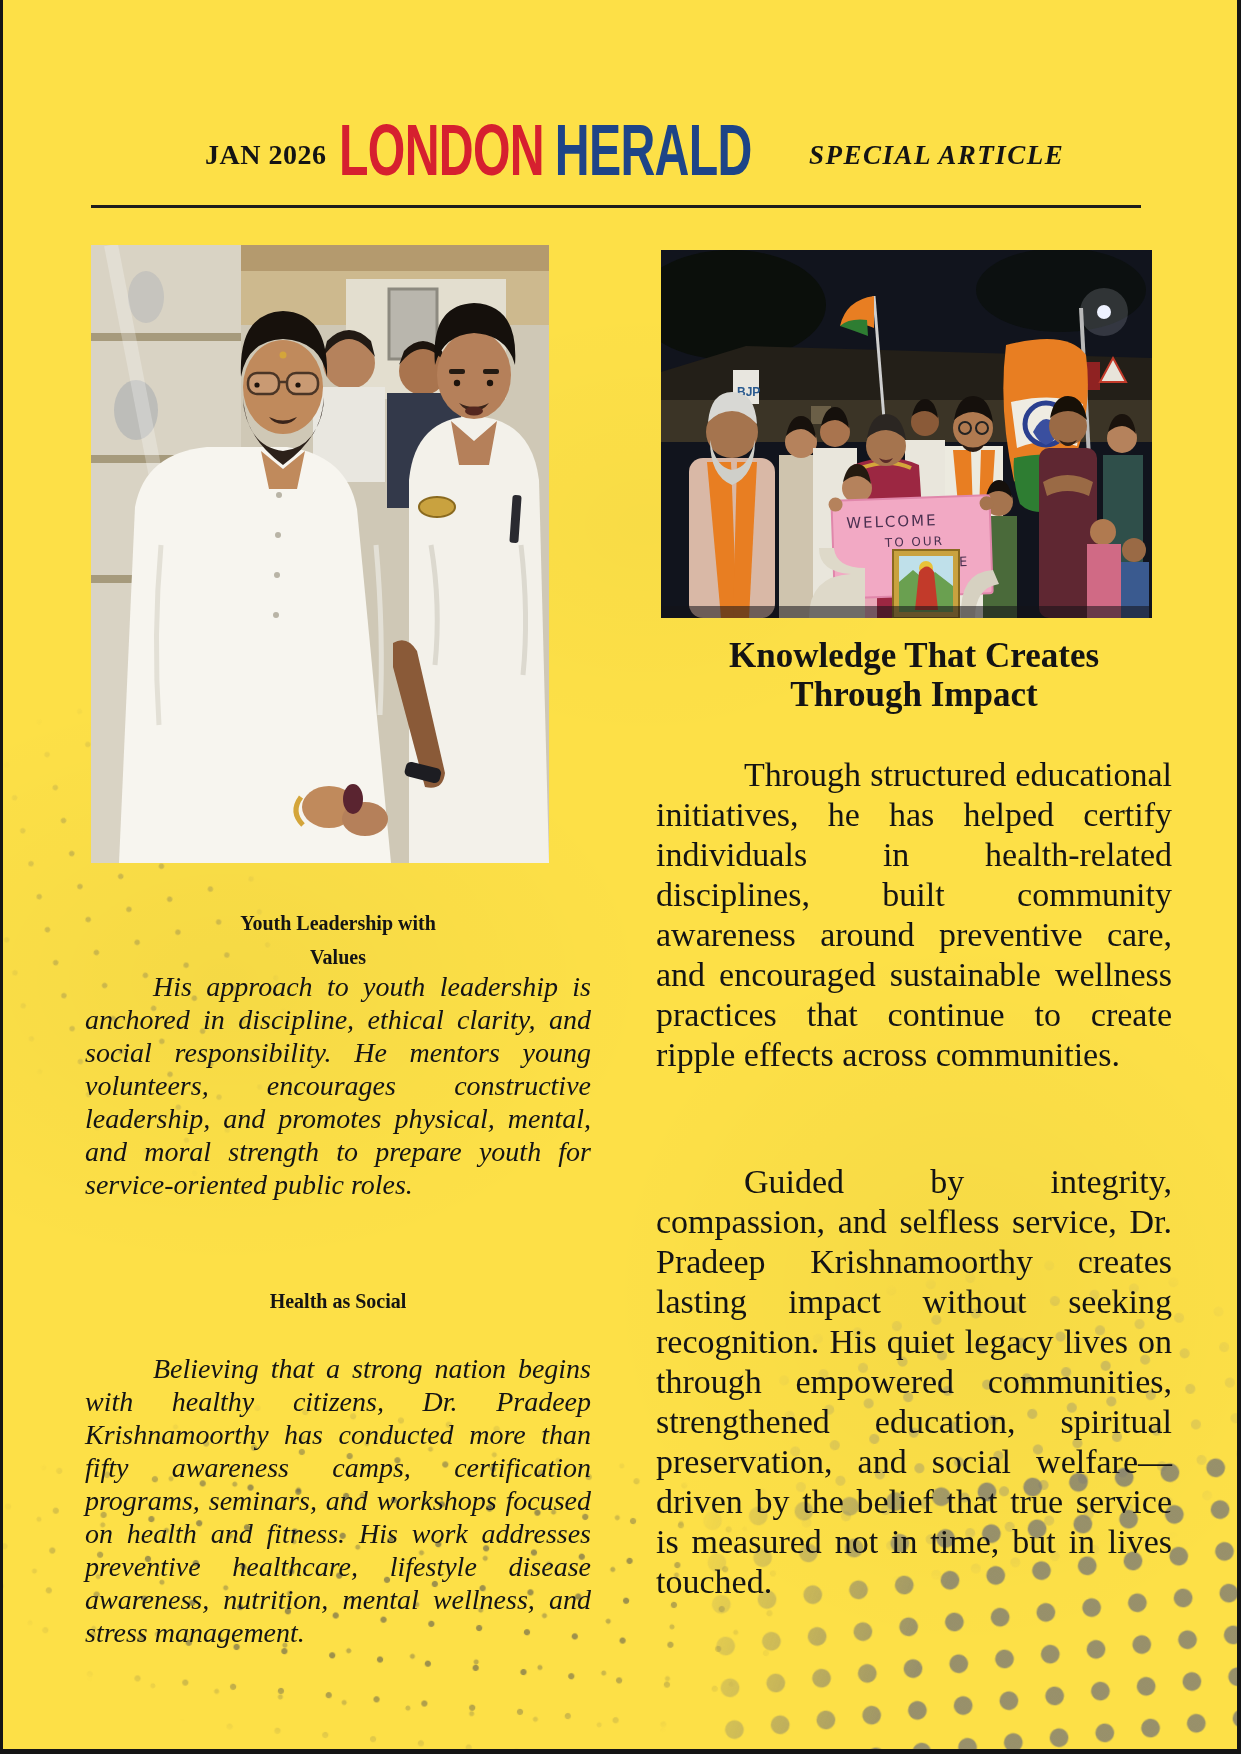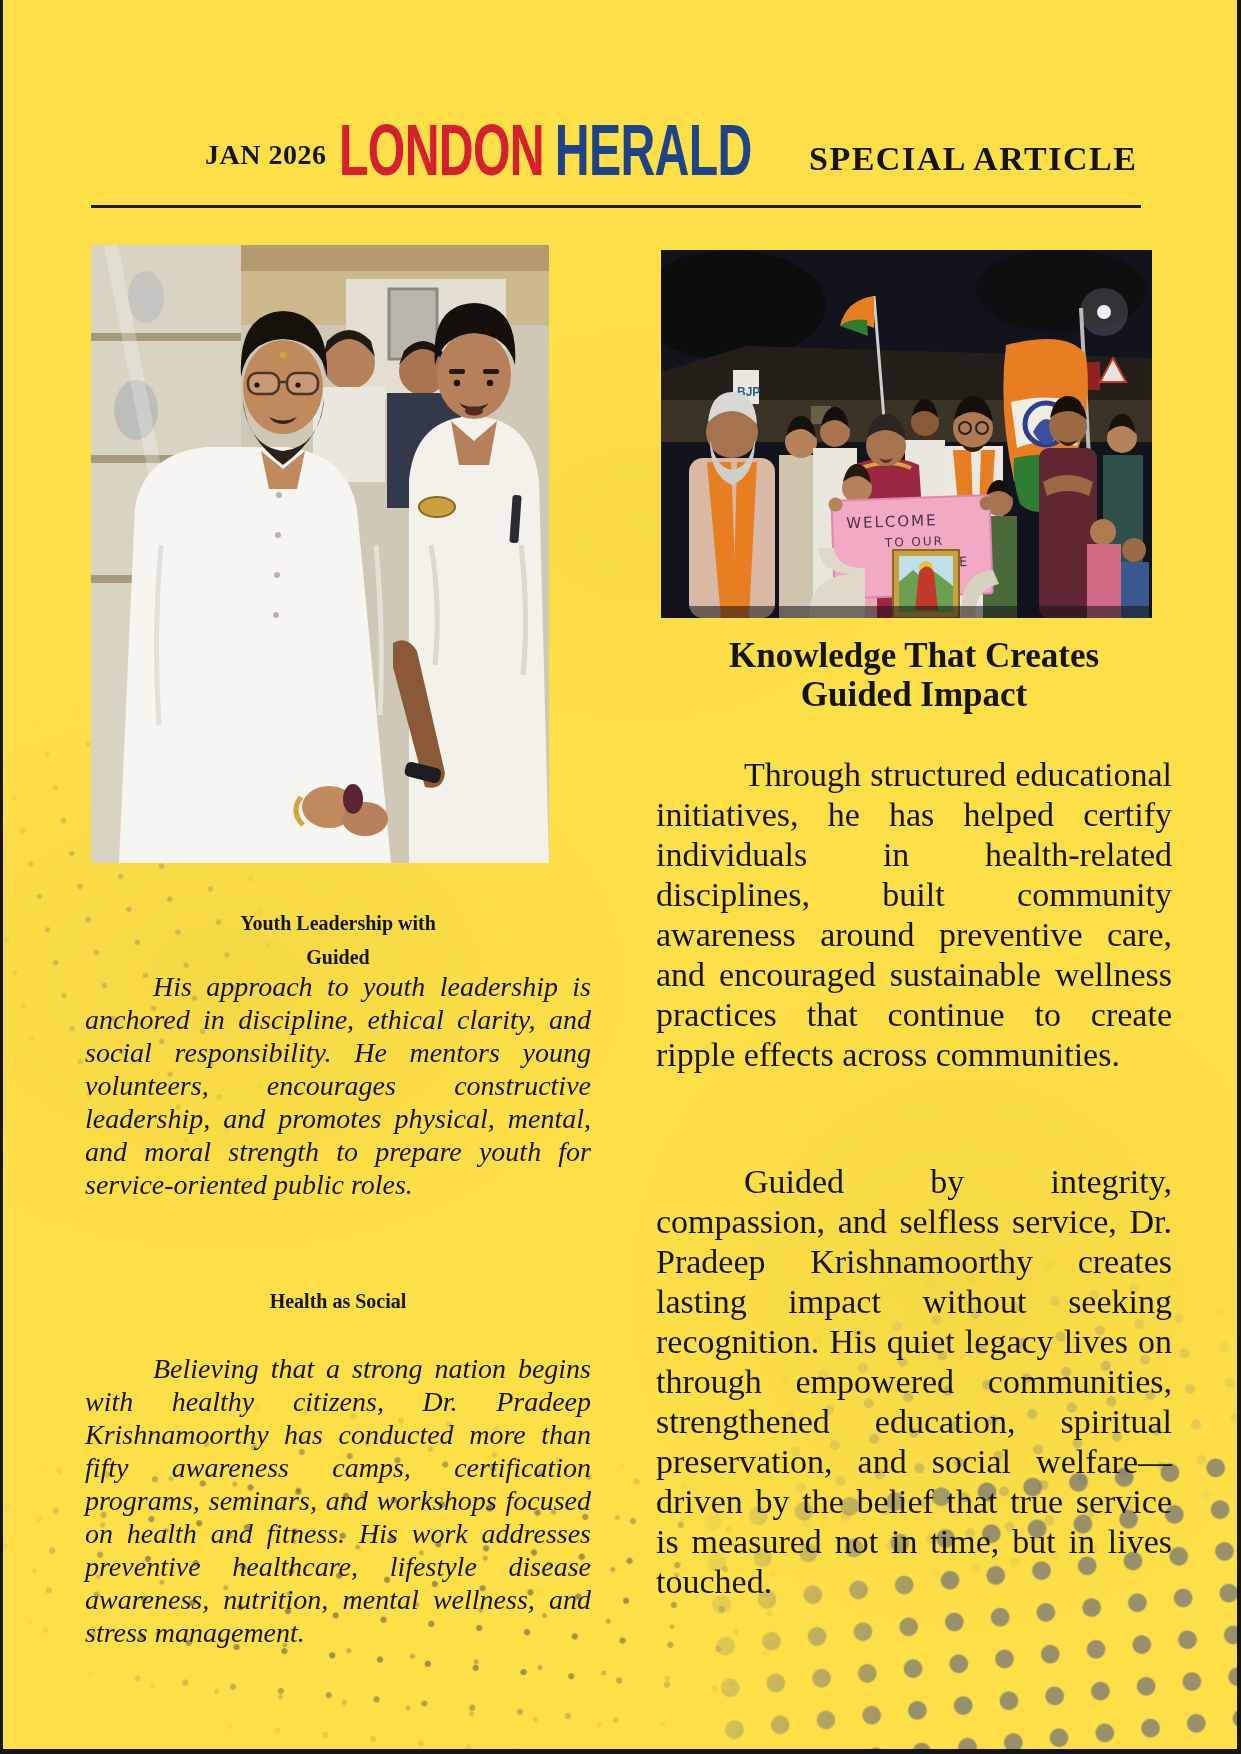--- a/index.html
+++ b/index.html
@@ -15,21 +15,21 @@
       radial-gradient(520px 520px at 78% 74%, rgba(0,0,0,0.03), transparent 70%),
       radial-gradient(420px 320px at 52% 30%, rgba(0,0,0,0.02), transparent 70%);
   }
   
   .issue-date{position:absolute;left:202px;top:141px;font-weight:bold;font-size:28px;line-height:1;letter-spacing:0.5px;}
   .masthead{position:absolute;left:336px;top:114px;font-family:"Liberation Sans",sans-serif;
     font-weight:bold;font-size:72px;line-height:1;white-space:nowrap;letter-spacing:-1px;
     transform:scaleX(0.67);transform-origin:left top;}
   .masthead .m1{color:#d6202f;}
   .masthead .m2{color:#1e4487;margin-left:16px;}
-  .section-label{position:absolute;left:806px;top:142px;font-weight:bold;font-size:34px;line-height:1;letter-spacing:1.5px;}
+  .section-label{position:absolute;left:806px;top:142px;font-weight:bold;font-size:27px;line-height:1;letter-spacing:1.5px;font-style:italic;}
   .rule{position:absolute;left:88px;top:205px;width:1050px;height:3px;background:#1d1d1d;}
   
   .photo{position:absolute;z-index:2;overflow:hidden;}
   .photo-left{left:88px;top:245px;width:458px;height:618px;}
   .photo-right{left:658px;top:250px;width:491px;height:460px;}
   .photo svg{display:block;}
   
   .colblock{position:absolute;z-index:3;}
   .heading{font-weight:bold;text-align:center;}
   .lh{left:82px;width:506px;font-size:20px;line-height:34px;}
@@ -266,35 +266,35 @@
       <g>
         <path d="M148 368 q0 -42 42 -44 q-32 -2 -32 -26 l15 0 q2 20 31 20 l0 50 z" fill="#ded9c9"></path>
         <path d="M300 368 q-2 -46 32 -48 l6 14 q-24 4 -24 34 z" fill="#d6d1c1"></path>
       </g>
       <rect y="356" width="491" height="12" fill="#141218" opacity="0.55"></rect>
     </svg>
   </div>
 
   <div class="colblock heading lh lh1">
     <div>Youth Leadership with</div>
-    <div>Guided</div>
+    <div>Values</div>
   </div>
   <div class="colblock lp lp1">
     <div class="para">His approach to youth leadership is anchored in discipline, ethical clarity, and social responsibility. He mentors young volunteers, encourages constructive leadership, and promotes physical, mental, and moral strength to prepare youth for service-oriented public roles.</div>
   </div>
   <div class="colblock heading lh lh2">
     <div>Health as Social</div>
   </div>
   <div class="colblock lp lp2">
     <div class="para">Believing that a strong nation begins with healthy citizens, Dr. Pradeep Krishnamoorthy has conducted more than fifty awareness camps, certification programs, seminars, and workshops focused on health and fitness. His work addresses preventive healthcare, lifestyle disease awareness, nutrition, mental wellness, and stress management.</div>
   </div>
 
   <div class="colblock heading rh">
     <div>Knowledge That Creates</div>
-    <div>Guided Impact</div>
+    <div>Through Impact</div>
   </div>
   <div class="colblock rp rp1">
     <div class="para">Through structured educational initiatives, he has helped certify individuals in health-related disciplines, built community awareness around preventive care, and encouraged sustainable wellness practices that continue to create ripple effects across communities.</div>
   </div>
   <div class="colblock rp rp2">
     <div class="para">Guided by integrity, compassion, and selfless service, Dr. Pradeep Krishnamoorthy creates lasting impact without seeking recognition. His quiet legacy lives on through empowered communities, strengthened education, spiritual preservation, and social welfare—driven by the belief that true service is measured not in time, but in lives touched.</div>
   </div>
 
 </div>
 

